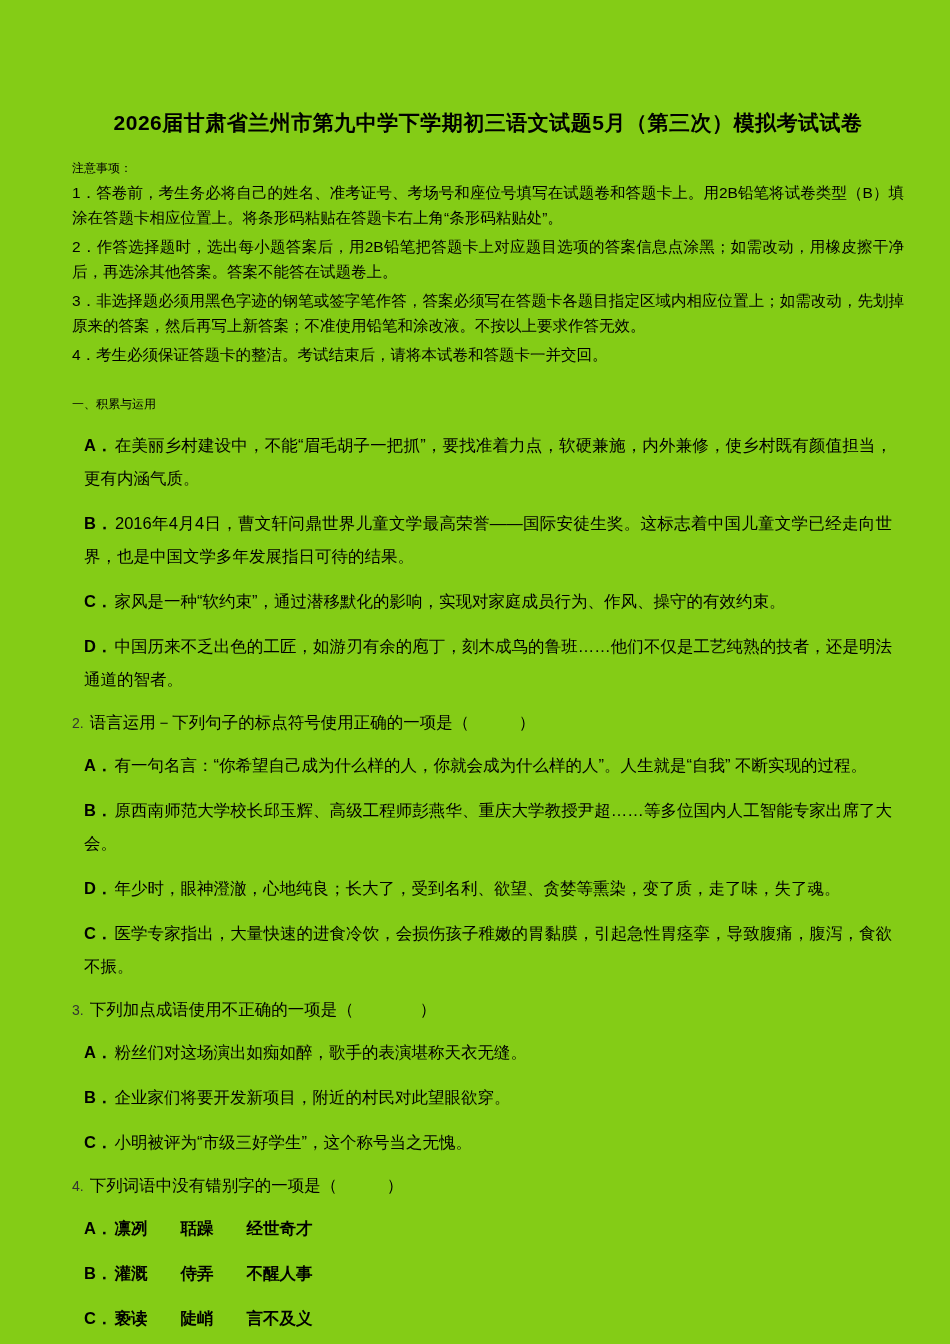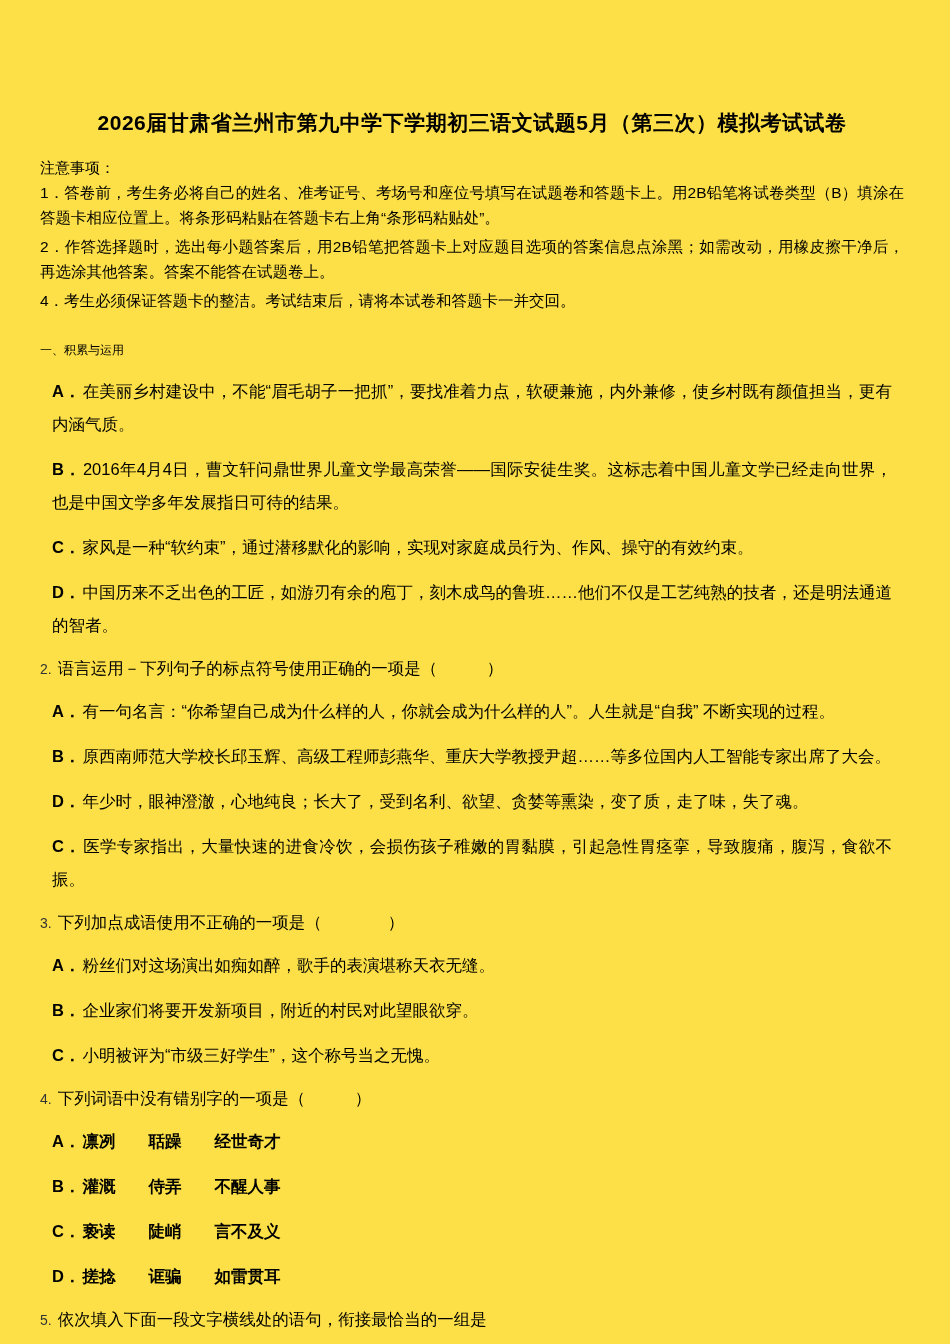--- a/index.html
+++ b/index.html
@@ -5,36 +5,36 @@
   * { box-sizing: border-box; }
   html, body { margin: 0; padding: 0; background: #ffffff; }
   body {
     font-family: "Liberation Sans", "DejaVu Sans", sans-serif;
     color: #000000;
     -webkit-font-smoothing: antialiased;
   }
   .page {
     width: 950px;
     height: 1344px;
-    padding: 108px 46px 0 40px;
+    padding: 108px 46px 0 72px;
     overflow: hidden;
-    background: #fde047;
+    background: #84cc16;
     position: relative;
   }
   .title {
     font-size: 21px;
     font-weight: 700;
     text-align: center;
     margin: 0 0 18px 0;
     line-height: 30px;
     letter-spacing: 0.5px;
   }
   .notice p { margin: 0; }
   .notice-heading {
-    font-size: 15px;
+    font-size: 12px;
     line-height: 24px;
   }
   .notice-item {
     font-size: 15.5px;
     line-height: 25px;
     margin-bottom: 4px !important;
     text-align: justify;
   }
   .section-heading {
     font-size: 12px;
@@ -68,20 +68,21 @@
 <body>
 
 <div class="page">
 
   <h1 class="title">2026届甘肃省兰州市第九中学下学期初三语文试题5月（第三次）模拟考试试卷</h1>
 
   <div class="notice">
     <p class="notice-heading">注意事项：</p>
     <p class="notice-item">1．答卷前，考生务必将自己的姓名、准考证号、考场号和座位号填写在试题卷和答题卡上。用2B铅笔将试卷类型（B）填涂在答题卡相应位置上。将条形码粘贴在答题卡右上角“条形码粘贴处”。</p>
     <p class="notice-item">2．作答选择题时，选出每小题答案后，用2B铅笔把答题卡上对应题目选项的答案信息点涂黑；如需改动，用橡皮擦干净后，再选涂其他答案。答案不能答在试题卷上。</p>
+    <p class="notice-item">3．非选择题必须用黑色字迹的钢笔或签字笔作答，答案必须写在答题卡各题目指定区域内相应位置上；如需改动，先划掉原来的答案，然后再写上新答案；不准使用铅笔和涂改液。不按以上要求作答无效。</p>
     <p class="notice-item">4．考生必须保证答题卡的整洁。考试结束后，请将本试卷和答题卡一并交回。</p>
   </div>
 
   <div class="section">
     <p class="section-heading">一、积累与运用</p>
 
     <div class="question">
       <p class="option"><span class="opt-label">A．</span><span class="opt-text">在美丽乡村建设中，不能“眉毛胡子一把抓”，要找准着力点，软硬兼施，内外兼修，使乡村既有颜值担当，更有内涵气质。</span></p>
       <p class="option"><span class="opt-label">B．</span><span class="opt-text">2016年4月4日，曹文轩问鼎世界儿童文学最高荣誉——国际安徒生奖。这标志着中国儿童文学已经走向世界，也是中国文学多年发展指日可待的结果。</span></p>
       <p class="option"><span class="opt-label">C．</span><span class="opt-text">家风是一种“软约束”，通过潜移默化的影响，实现对家庭成员行为、作风、操守的有效约束。</span></p>

